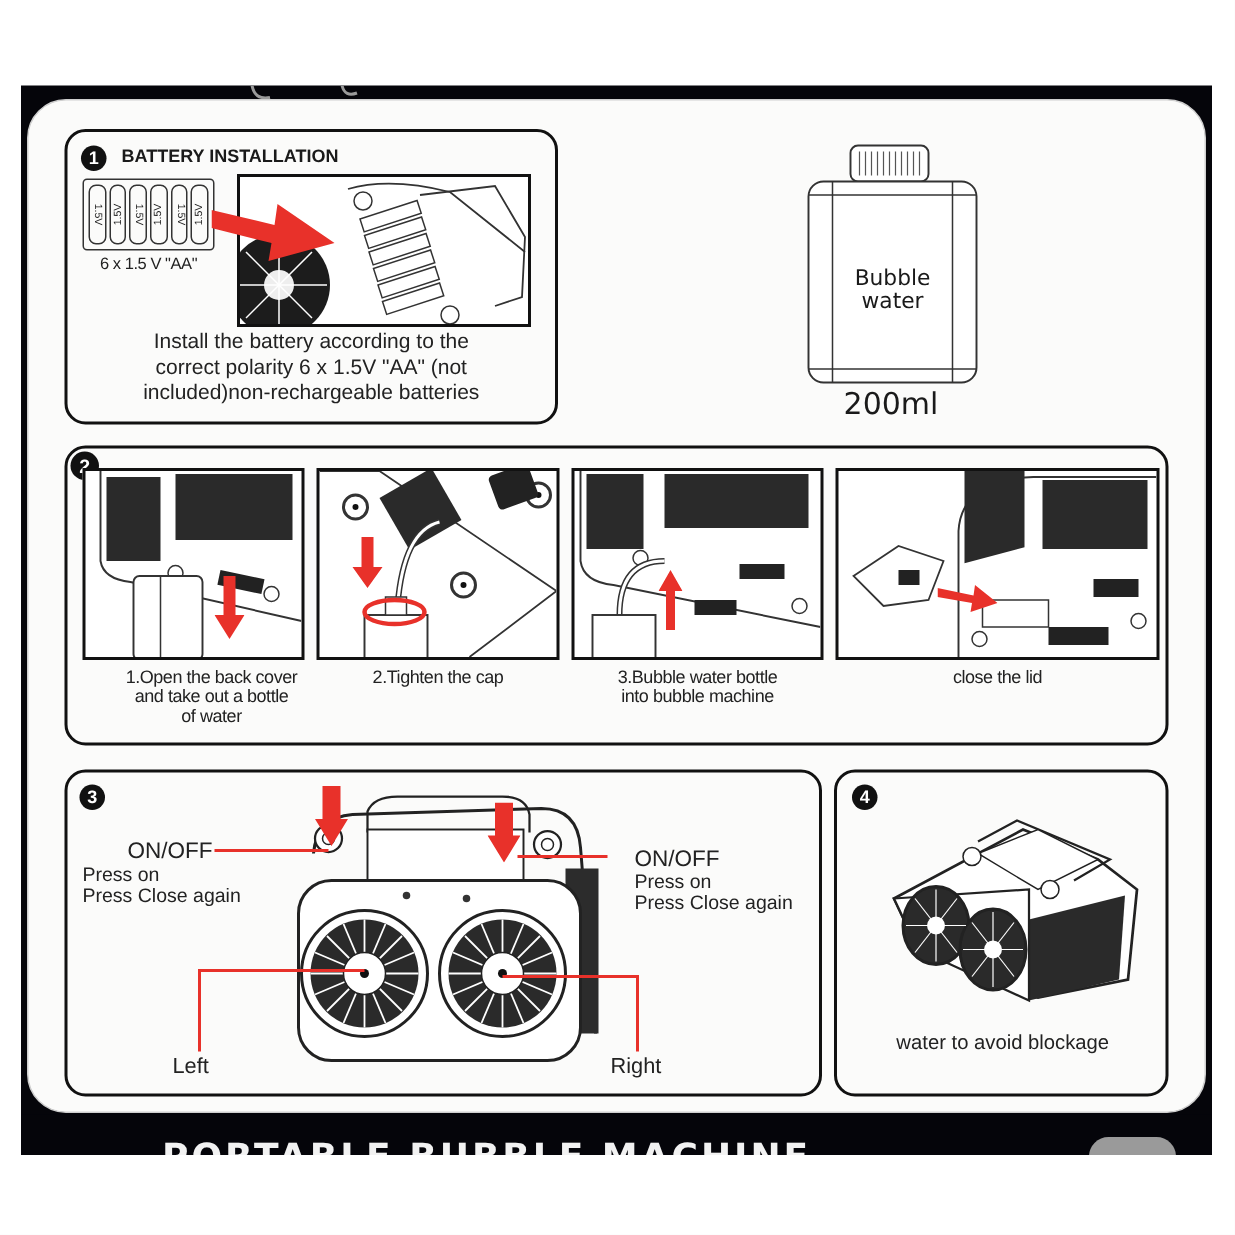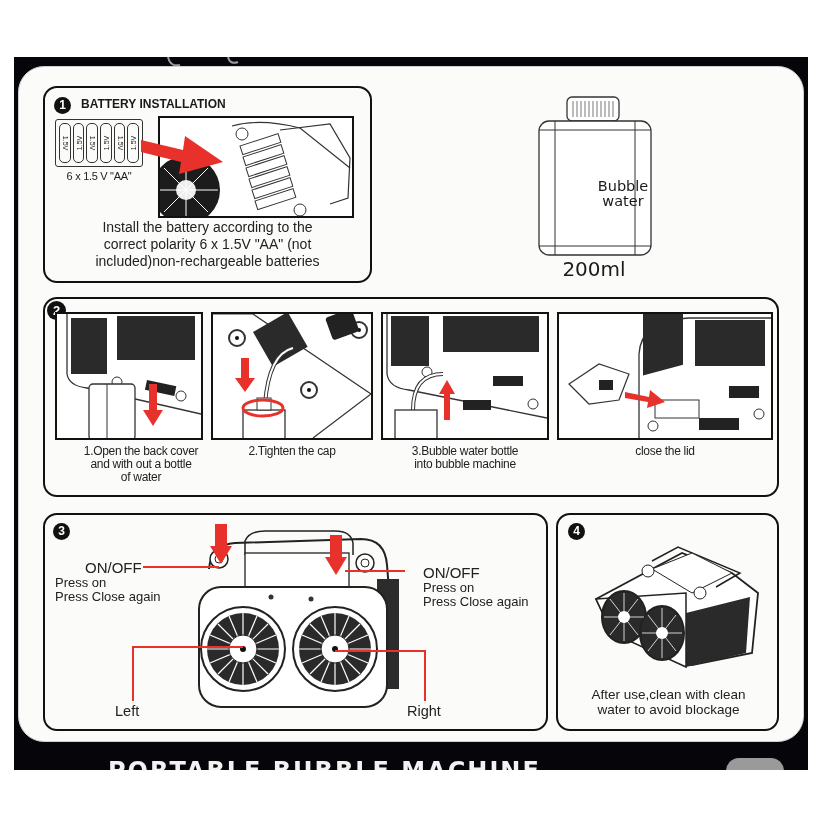--- a/index.html
+++ b/index.html
@@ -115,21 +115,21 @@
             <line x1="86" y1="18" x2="86" y2="34"></line>
           <line x1="90" y1="18" x2="90" y2="34"></line>
             <line x1="94" y1="18" x2="94" y2="34"></line>
         </g>
         <rect x="20" y="38" width="112" height="134" rx="10" fill="#fff" stroke="#333" stroke-width="1.3"></rect>
         <line x1="20" y1="47" x2="132" y2="47" stroke="#333"></line>
         <line x1="20" y1="163" x2="132" y2="163" stroke="#333"></line>
         <line x1="36" y1="38" x2="36" y2="172" stroke="#333"></line>
         <line x1="116" y1="38" x2="116" y2="172" stroke="#333"></line>
       </svg>
-      <div style="position:absolute; left:20px; top:96px; width:112px; text-align:center; font-size:14.5px; line-height:15px; font-family:'DejaVu Sans', sans-serif;padding-left:28px;">
+      <div style="position:absolute; left:20px; top:96px; width:112px; text-align:center; font-size:14.5px; line-height:15px; font-family:'DejaVu Sans', sans-serif;">
         <div>Bubble</div>
         <div>water</div>
       </div>
       <div style="position:absolute; left:0; top:174px; width:150px; text-align:center; font-size:20px; font-family:'DejaVu Sans', sans-serif;">200ml</div>
     </div>
 
     <div class="panel" style="left:24px; top:230px; width:736px; height:200px;">
       <div class="num" style="left:2px; top:2px; width:19px; height:19px; line-height:19px; font-size:13px;">2</div>
 
       <div class="imgbox" style="left:10px; top:13px; width:148px; height:128px;">
@@ -142,21 +142,21 @@
           <rect x="90" y="66" width="30" height="10" fill="#222" transform="rotate(12 90 66)"></rect>
           <rect x="32" y="70" width="46" height="56" fill="#fff" stroke="#333" stroke-width="1.3" rx="4"></rect>
           <line x1="50" y1="70" x2="50" y2="126" stroke="#333"></line>
         </svg>
         <svg style="position:absolute; left:86px; top:70px;" width="20" height="42">
           <polygon points="6,0 14,0 14,26 20,26 10,42 0,26 6,26" fill="#e8312a"></polygon>
         </svg>
       </div>
       <div class="small-cap" style="left:22px; top:146px; width:148px;">
         <div>1.Open the back cover</div>
-        <div>and with out a bottle</div>
+        <div>and take out a bottle</div>
         <div>of water</div>
       </div>
 
       <div class="imgbox" style="left:166px; top:13px; width:162px; height:128px;">
         <svg width="158" height="124">
           <path d="M0 0 L40 0 L158 80 L100 124" stroke="#333" fill="none" stroke-width="1.2"></path>
           <circle cx="24" cy="24" r="8" fill="none" stroke="#333" stroke-width="2"></circle>
             <circle cx="24" cy="24" r="2" fill="#111"></circle>
           <circle cx="146" cy="16" r="8" fill="none" stroke="#333" stroke-width="2"></circle>
             <circle cx="146" cy="16" r="2" fill="#111"></circle>
@@ -319,21 +319,20 @@
             <line x1="60" y1="100" x2="100" y2="100"></line>
           <line x1="66" y1="82" x2="94" y2="118"></line>
             <line x1="94" y1="82" x2="66" y2="118"></line>
         </g>
         <circle cx="42" cy="84" r="6" fill="#fff"></circle>
           <circle cx="80" cy="100" r="6" fill="#fff"></circle>
         <circle cx="66" cy="38" r="6" fill="#fff" stroke="#222"></circle>
         <circle cx="118" cy="60" r="6" fill="#fff" stroke="#222"></circle>
       </svg>
       <div class="caption" style="left:8px; top:172px; width:205px; font-size:13.5px; line-height:15px;">
-        <div>After use,clean with clean</div>
         <div>water to avoid blockage</div>
       </div>
     </div>
   </div>
 
   <div class="banner">
     <div class="banner-title">PORTABLE BUBBLE MACHINE</div>
     <div class="banner-pill"></div>
   </div>
 </div>

